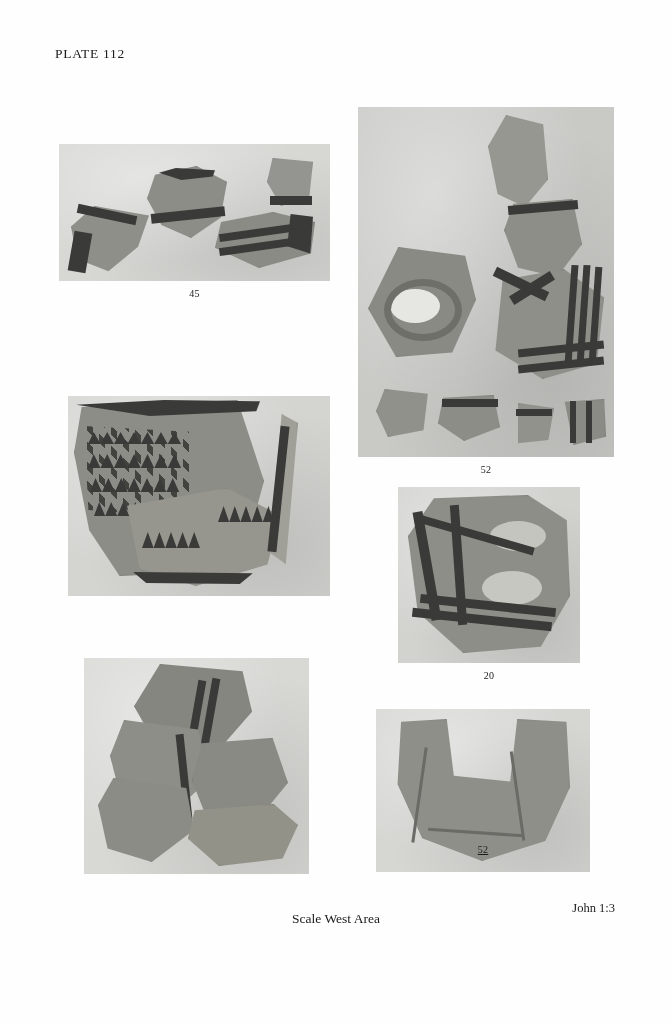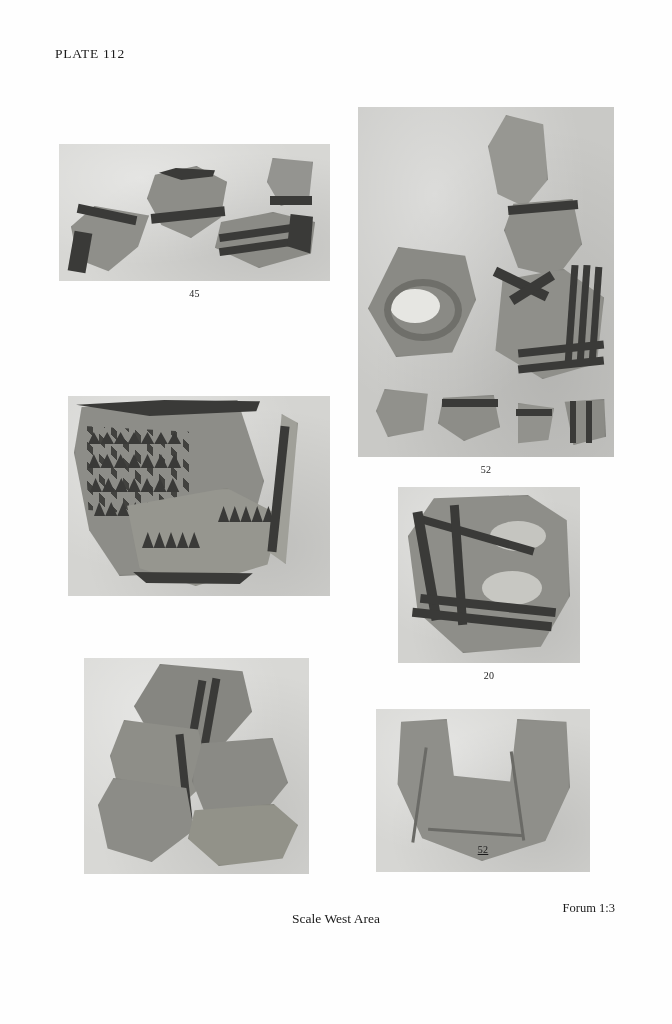--- a/index.html
+++ b/index.html
@@ -236,15 +236,15 @@
     <div class="grain"></div>
     <div class="sherd" style="left:18px; top:10px; width:176px; height:142px; background:#8f8f8a;
                 clip-path: polygon(4% 2%, 30% 0%, 34% 40%, 66% 44%, 70% 0%, 98% 2%, 100% 48%, 86% 86%, 50% 100%, 16% 84%, 2% 46%);"></div>
     <div class="mid" style="left:42px; top:38px; width:3px; height:96px; transform:rotate(8deg); background:#6a6a66;"></div>
     <div class="mid" style="left:140px; top:42px; width:3px; height:90px; transform:rotate(-8deg); background:#6a6a66;"></div>
     <div class="mid" style="left:52px; top:122px; width:96px; height:3px; transform:rotate(4deg); background:#6a6a66;"></div>
   </div>
   <div class="caption" style="left:376px; top:844px; width:214px;text-decoration:underline;">52</div>
 
   <div class="footer-line area-label">Scale West Area</div>
-  <div class="scale-label">Forum 1:3</div>
+  <div class="scale-label">John 1:3</div>
 
 </div>
 
 </body></html>

